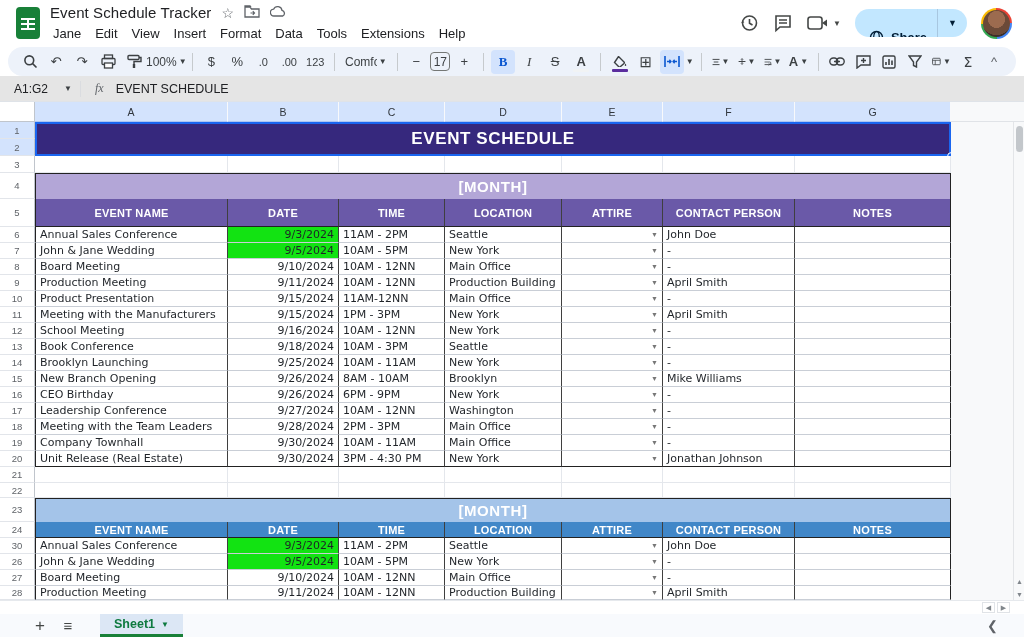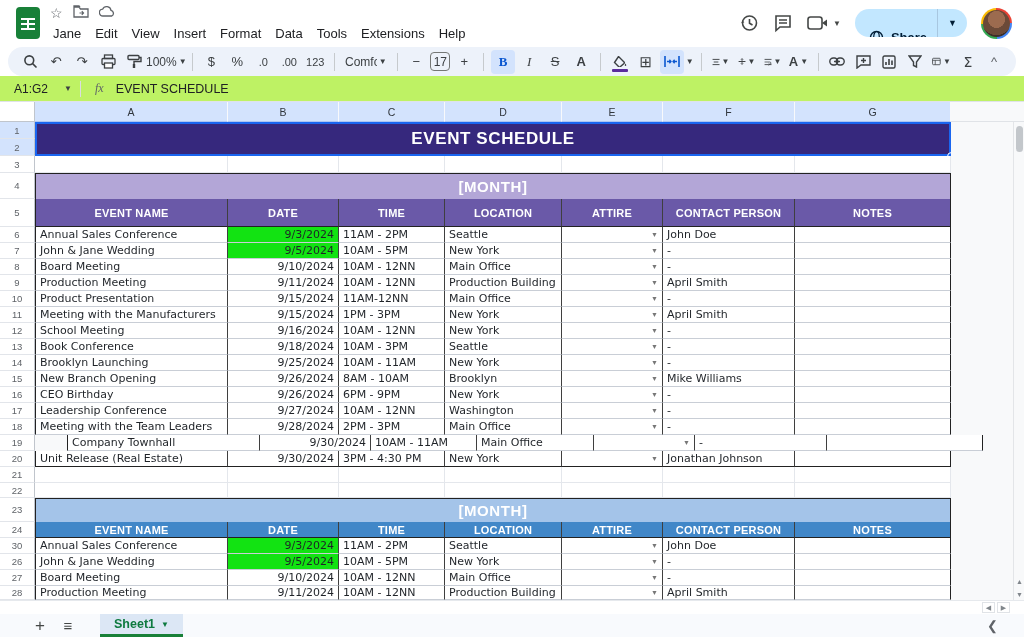--- a/index.html
+++ b/index.html
@@ -45,21 +45,21 @@
   .fsize-box { width:26px; height:19px; border:1px solid #747775; border-radius:4px; font-size:12px;
     color:#3c4043; display:flex; align-items:center; justify-content:center; }
   .tb-bold { font-weight:bold; font-family:"Liberation Serif",serif; }
   .tb-italic { font-style:italic; font-family:"Liberation Serif",serif; }
   .tb-strike { text-decoration:line-through; }
   .tb-A { position:relative; font-weight:600; }
   .underbar { position:absolute; left:4px; right:4px; bottom:2px; height:3px; border-radius:1px; }
   .toolbar-end { margin-left:auto; }
 
   
-  .fbar { position:absolute; top:76px; left:0; width:1024px; height:26px; background:#bef264;
+  .fbar { position:absolute; top:76px; left:0; width:1024px; height:26px; background:#e5e5e5;
     border-bottom:1px solid #dfe3e8; display:flex; align-items:center; }
   .namebox { width:80px; display:flex; align-items:center; justify-content:space-between; padding:0 8px 0 14px; }
   .namebox b { font-size:12px; color:#202124; font-weight:500; }
   .fdiv { width:1px; height:16px; background:#dadce0; }
   .fx { font-style:italic; font-size:12px; color:#5f6368; margin:0 12px 0 14px; font-family:"Liberation Serif",serif; }
   .fcontent { font-size:12.5px; color:#202124; }
 
   
   .sheet { position:absolute; top:102px; left:0; width:1024px; height:498px; background:#f8f9fa; overflow:hidden; }
   .colhdr { display:flex; height:20px; }
@@ -111,20 +111,21 @@
   .bb-chev { margin-left:auto; margin-right:26px; color:#5f6368; font-size:13px; }
 </style>
 </head>
 <body>
 
 <div class="screen">
 
   <div class="tophdr">
     <div class="sheets-logo"></div>
     <div class="doc-title-row">
+      <span class="doc-title">Event Schedule Tracker</span>
       <span class="hdr-mini">☆</span>
       <span class="hdr-mini">
         <svg width="16" height="14" viewBox="0 0 16 14">
             <path d="M1 3 h5 l1.5 2 H15 v8 H1 z M1 3 v-1 h5 l1 1" fill="none" stroke="#5f6368" stroke-width="1.3"></path>
             <path d="M6.5 9 h4 m-1.7-1.8 L10.5 9 l-1.7 1.8" fill="none" stroke="#5f6368" stroke-width="1.2"></path>
           </svg>
       </span>
       <span class="hdr-mini">
         <svg width="17" height="13" viewBox="0 0 17 13">
             <path d="M4 11 a3.4 3.4 0 0 1 -.4-6.8 A4.4 4.4 0 0 1 12 5.4 a3 3 0 0 1 .8 5.6 z" fill="none" stroke="#5f6368" stroke-width="1.3"></path>
@@ -664,21 +665,21 @@
             <span class="ddarrow">▼</span>
           </div>
           <div class="cell vline hline" style="width: 132px;">
             <span style="font: 11px &quot;DejaVu Sans&quot;, sans-serif;">-</span>
           </div>
           <div class="cell vline hline tabright" style="width: 156px;"></div>
           <div class="rowfill"></div>
         </div>
         <div class="grow" style="height: 16px;">
           <div class="rnum">19</div>
-          <div class="cell vline hline tableft" style="width: 193px; margin-left: 32px;">
+          <div class="cell vline hline tableft" style="width: 193px;">
             <span style="font: 11px &quot;DejaVu Sans&quot;, sans-serif;">Company Townhall</span>
           </div>
           <div class="cell vline hline right" style="width: 111px;">
             <span style="font: 11px &quot;DejaVu Sans&quot;, sans-serif;">9/30/2024</span>
           </div>
           <div class="cell vline hline" style="width: 106px;">
             <span style="font: 11px &quot;DejaVu Sans&quot;, sans-serif;">10AM - 11AM</span>
           </div>
           <div class="cell vline hline" style="width: 117px;">
             <span style="font: 11px &quot;DejaVu Sans&quot;, sans-serif;">Main Office</span>

